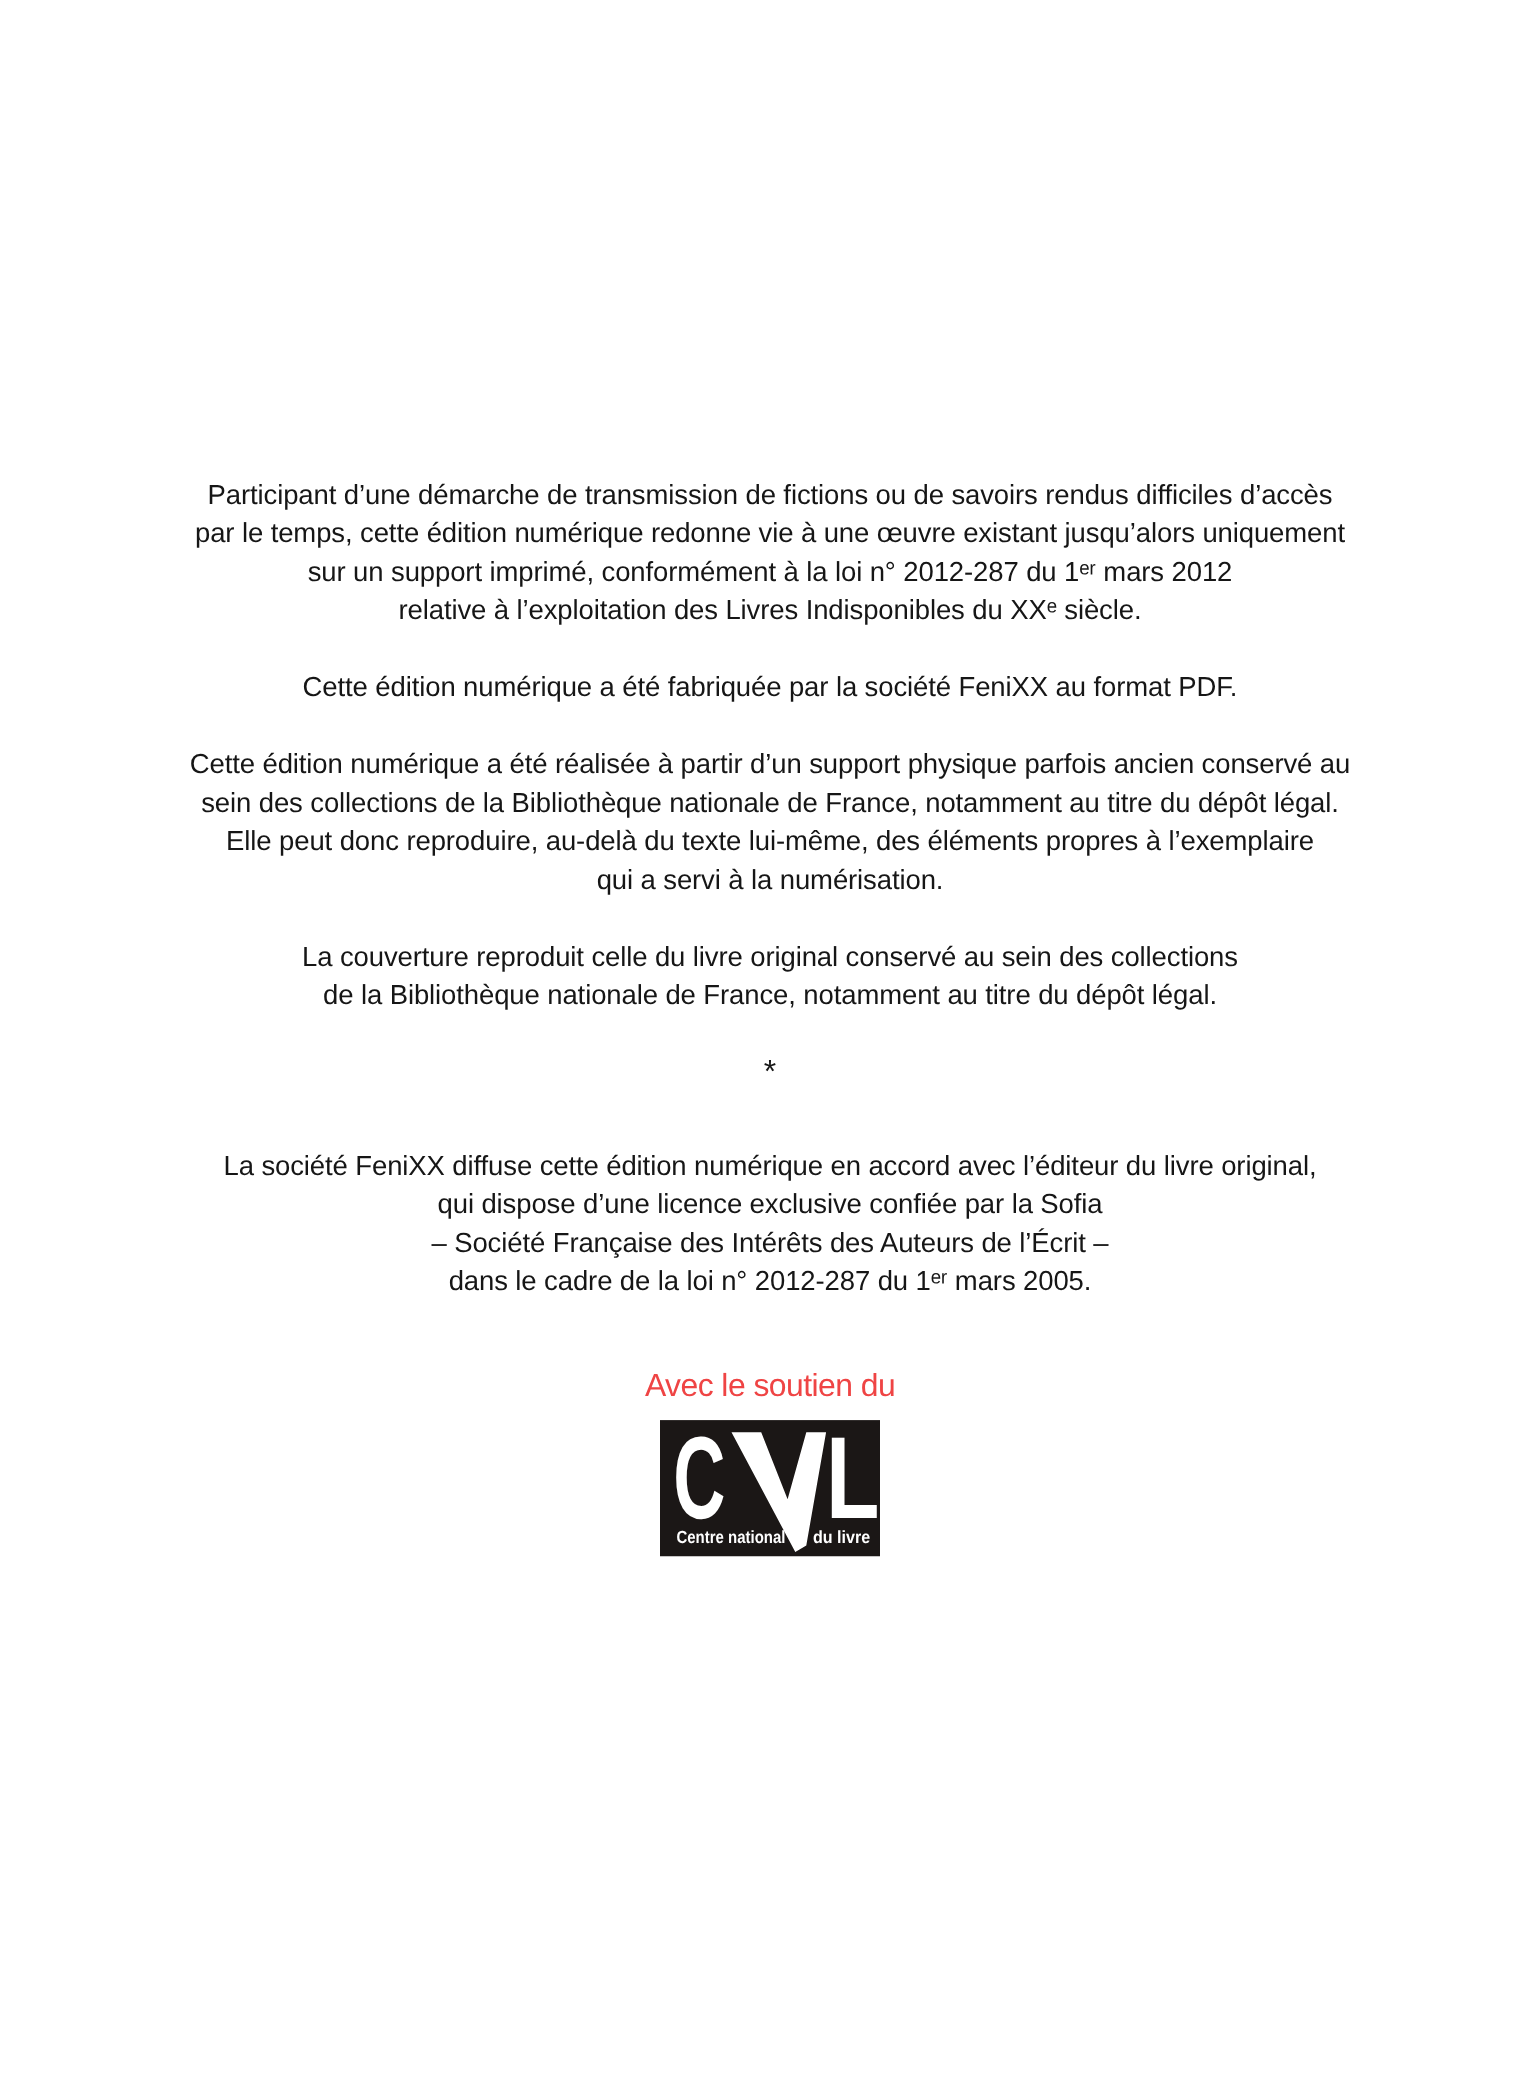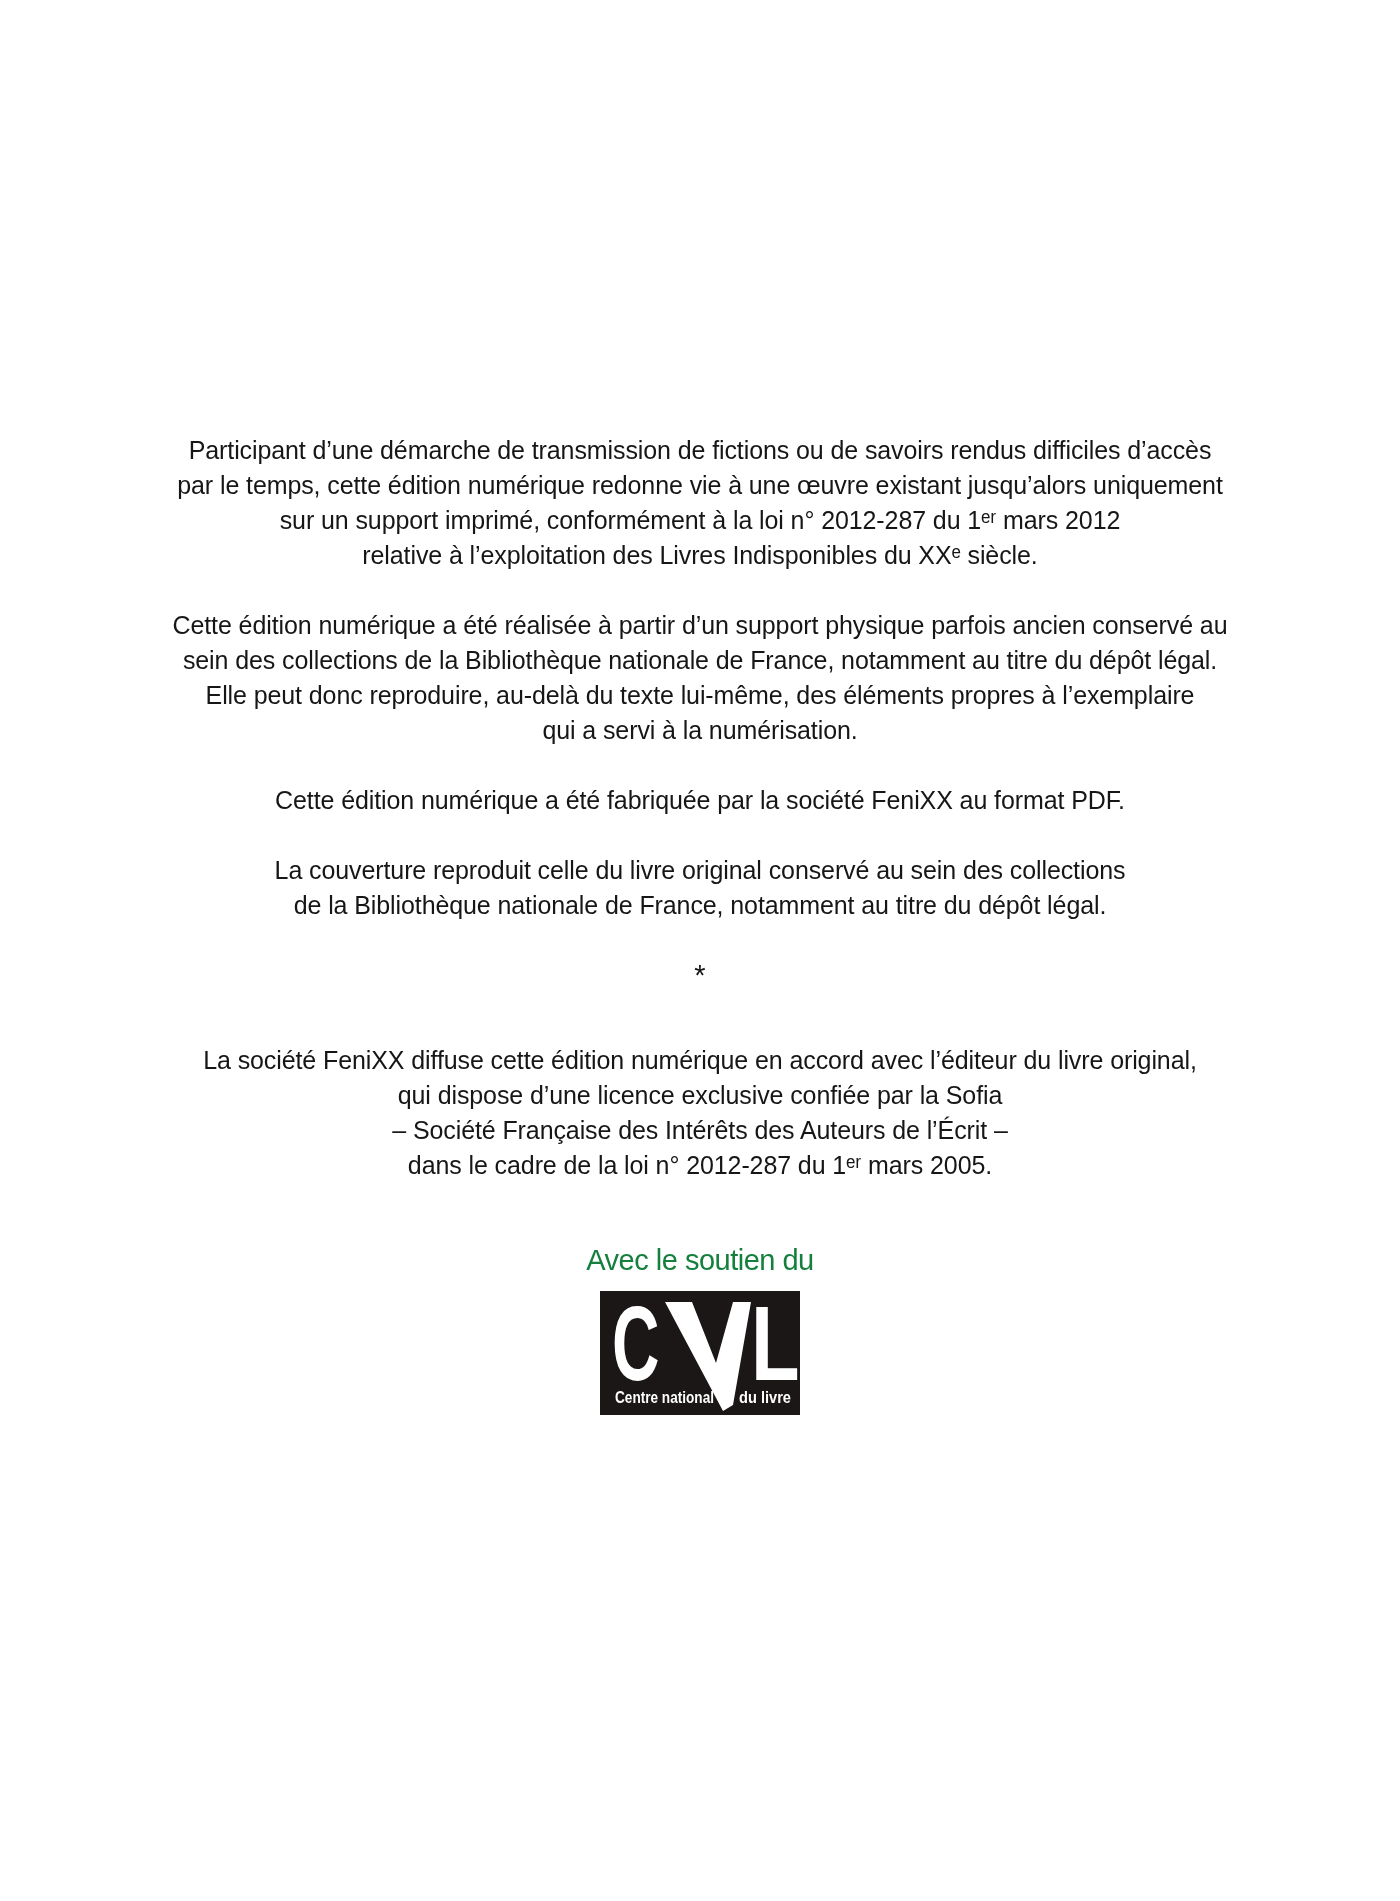--- a/index.html
+++ b/index.html
@@ -38,21 +38,21 @@
     white-space: pre-line;
   }
   .cnl-block {
     margin-top: 62px;
     text-align: center;
   }
   .support-label {
     font-size: 29px;
     line-height: 30px;
     letter-spacing: -0.5px;
-    color: #15803d;
+    color: #ef4444;
   }
   .cnl-logo {
     width: 200px;
     height: 124px;
     margin: 16px auto 0 auto;
   }
   .cnl-logo svg {
     display: block;
     width: 200px;
     height: 124px;
@@ -62,26 +62,26 @@
 <body>
 
 <main class="page">
 
   <section class="text-block">
     <p class="para">Participant d’une démarche de transmission de fictions ou de savoirs rendus difficiles d’accès
 par le temps, cette édition numérique redonne vie à une œuvre existant jusqu’alors uniquement
 sur un support imprimé, conformément à la loi n° 2012-287 du 1ᵉʳ mars 2012
 relative à l’exploitation des Livres Indisponibles du XXᵉ siècle.</p>
 
+    <p class="para">Cette édition numérique a été fabriquée par la société FeniXX au format PDF.</p>
+
     <p class="para">Cette édition numérique a été réalisée à partir d’un support physique parfois ancien conservé au
 sein des collections de la Bibliothèque nationale de France, notamment au titre du dépôt légal.
 Elle peut donc reproduire, au-delà du texte lui-même, des éléments propres à l’exemplaire
 qui a servi à la numérisation.</p>
-
-    <p class="para">Cette édition numérique a été fabriquée par la société FeniXX au format PDF.</p>
 
     <p class="para">La couverture reproduit celle du livre original conservé au sein des collections
 de la Bibliothèque nationale de France, notamment au titre du dépôt légal.</p>
 
     <p class="separator">*</p>
 
     <p class="para">La société FeniXX diffuse cette édition numérique en accord avec l’éditeur du livre original,
 qui dispose d’une licence exclusive confiée par la Sofia
 – Société Française des Intérêts des Auteurs de l’Écrit –
 dans le cadre de la loi n° 2012-287 du 1ᵉʳ mars 2005.</p>

